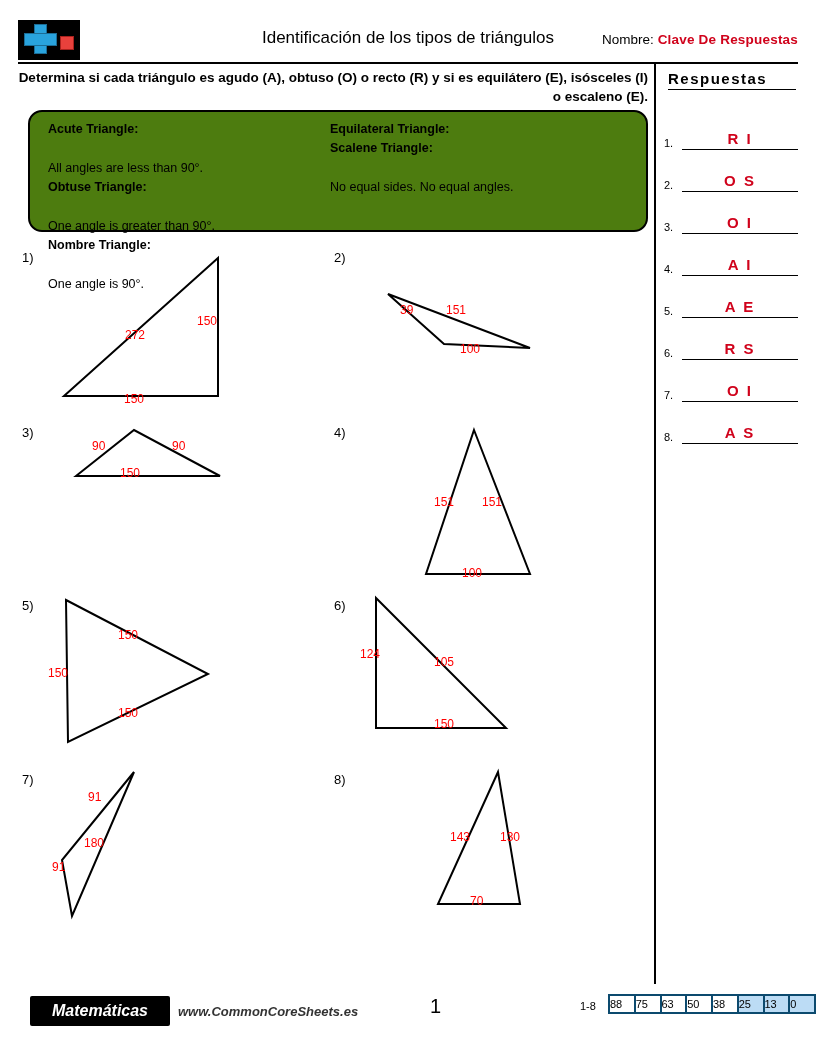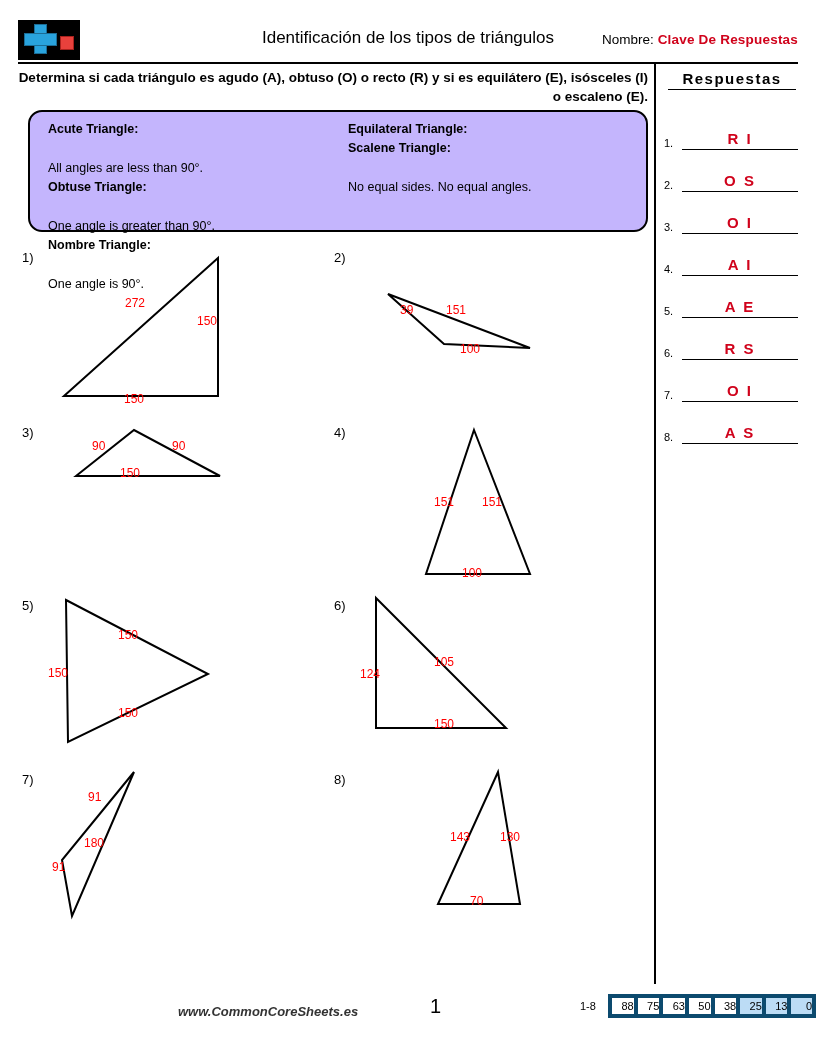--- a/index.html
+++ b/index.html
@@ -89,50 +89,49 @@
     font-weight: bold;
     line-height: 19px;
     text-align: right;
   }
 
   
   .defbox {
     position: absolute;
     left: 28px; top: 110px;
     width: 620px; height: 122px;
-    background: #c4b5fd;
+    background: #4d7c0f;
     border: 2px solid #000;
     border-radius: 14px;
     box-sizing: border-box;
   }
   .defcol {
     position: absolute;
     top: 8px;
     font-size: 12.5px;
     line-height: 19px;
   }
   .defcol.left { left: 18px; width: 280px; }
-  .defcol.right { left: 318px; width: 300px; }
+  .defcol.right { left: 300px; width: 300px; }
   .defterm { font-weight: bold; }
   .defdesc { font-weight: normal; margin-top: 20px; }
 
   
   .vsep {
     position: absolute;
     left: 654px; top: 64px;
     width: 0; height: 920px;
     border-left: 2px solid #000;
   }
 
   
   .answers-title {
     position: absolute;
     left: 668px; top: 70px;
     width: 128px;
-    text-align: center;
     font-size: 15px;
     font-weight: bold;
     letter-spacing: 1.5px;
     border-bottom: 1.5px solid #000;
     padding-bottom: 2px;
   }
   .answer-row {
     position: absolute;
     left: 664px;
     width: 134px;
@@ -220,24 +219,24 @@
     font-size: 11px;
   }
   .score-table {
     position: absolute;
     left: 608px; top: 994px;
     height: 18px;
     border-collapse: collapse;
     font-size: 11px;
   }
   .score-table td {
-    border: 4px solid #0c4a6e;
+    border: 2px solid #0c4a6e;
     width: 24px;
     height: 16px;
-    text-align: right;
+    text-align: left;
     vertical-align: middle;
     padding: 0;
   }
   .score-table td.hl { background: #bcdcf5; }
 </style>
 </head>
 <body>
 
 <div class="page">
 
@@ -324,21 +323,21 @@
   <div class="answer-row" style="top:412px">
     <div class="answer-num">8.</div>
     <div class="answer-line"></div>
     <div class="answer-val">A S</div>
   </div>
 
   <div class="prob-num" style="left:22px; top:250px">1)</div>
   <svg class="tri-svg" style="left:50px; top:248px" width="200" height="160" viewBox="0 0 200 160">
     <polygon points="14,148 168,10 168,148"></polygon>
   </svg>
-  <div class="lbl" style="left:125px; top:296px">272</div>
+  <div class="lbl" style="left:125px; top:328px">272</div>
   <div class="lbl" style="left:197px; top:314px">150</div>
   <div class="lbl" style="left:124px; top:392px">150</div>
 
   <div class="prob-num" style="left:334px; top:250px">2)</div>
   <svg class="tri-svg" style="left:380px; top:272px" width="180" height="100" viewBox="0 0 180 100">
     <polygon points="8,22 150,76 64,72"></polygon>
   </svg>
   <div class="lbl" style="left:400px; top:303px">39</div>
   <div class="lbl" style="left:446px; top:303px">151</div>
   <div class="lbl" style="left:460px; top:342px">100</div>
@@ -364,40 +363,43 @@
     <polygon points="18,8 160,82 20,150"></polygon>
   </svg>
   <div class="lbl" style="left:118px; top:628px">150</div>
   <div class="lbl" style="left:48px; top:666px">150</div>
   <div class="lbl" style="left:118px; top:706px">150</div>
 
   <div class="prob-num" style="left:334px; top:598px">6)</div>
   <svg class="tri-svg" style="left:368px; top:592px" width="180" height="150" viewBox="0 0 180 150">
     <polygon points="8,6 8,136 138,136"></polygon>
   </svg>
-  <div class="lbl" style="left:360px; top:667px">124</div>
+  <div class="lbl" style="left:360px; top:647px">124</div>
   <div class="lbl" style="left:434px; top:655px">105</div>
   <div class="lbl" style="left:434px; top:717px">150</div>
 
   <div class="prob-num" style="left:22px; top:772px">7)</div>
   <svg class="tri-svg" style="left:50px; top:764px" width="160" height="160" viewBox="0 0 160 160">
     <polygon points="84,8 22,152 12,96"></polygon>
   </svg>
   <div class="lbl" style="left:88px; top:790px">91</div>
   <div class="lbl" style="left:84px; top:836px">180</div>
   <div class="lbl" style="left:52px; top:860px">91</div>
 
   <div class="prob-num" style="left:334px; top:772px">8)</div>
   <svg class="tri-svg" style="left:400px; top:764px" width="180" height="160" viewBox="0 0 180 160">
     <polygon points="98,8 120,140 38,140"></polygon>
   </svg>
   <div class="lbl" style="left:450px; top:830px">143</div>
   <div class="lbl" style="left:500px; top:830px">130</div>
   <div class="lbl" style="left:470px; top:894px">70</div>
 
+  <div class="footer-logo">
+    <span>Matemáticas</span>
+  </div>
   <div class="footer-url">www.CommonCoreSheets.es</div>
   <div class="page-num">1</div>
   <div class="score-label">1-8</div>
   <table class="score-table">
     <tbody>
         <tr>
       <td>88</td>
       <td>75</td>
       <td>63</td>
       <td>50</td>

